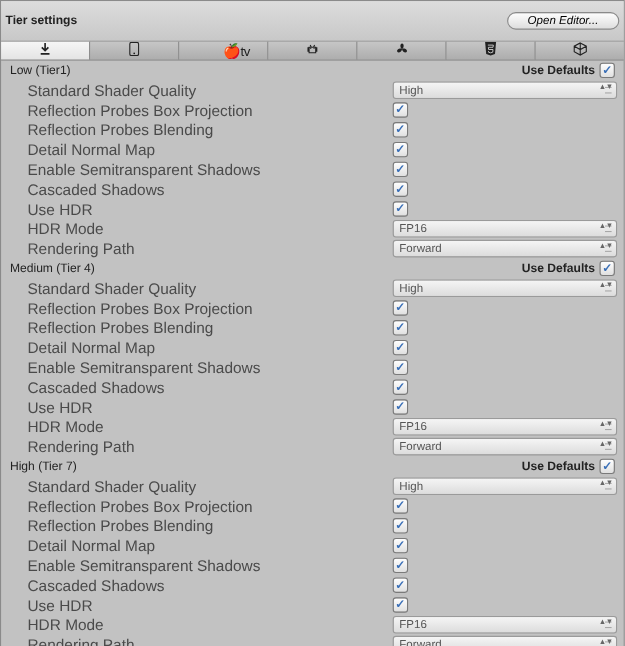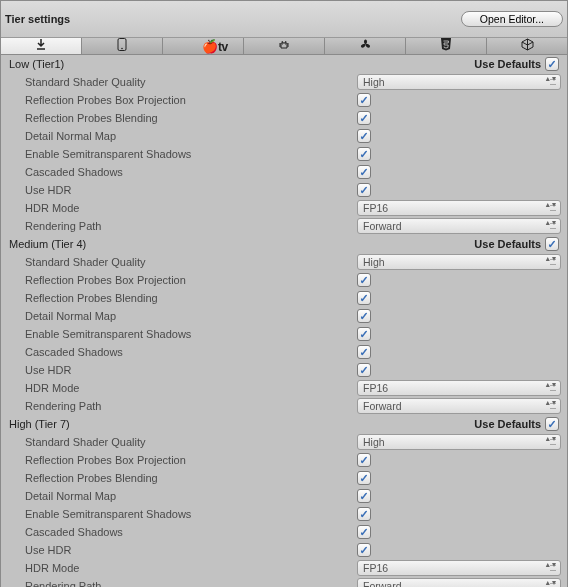--- a/index.html
+++ b/index.html
@@ -27,20 +27,21 @@
     font-weight: bold;
     font-size: 11px;
   }
   .open-editor-btn {
     font-size: 10.5px;
     padding: 1px 18px;
     background: linear-gradient(#fdfdfd, #dedede);
     border: 1px solid #8a8a8a;
     border-radius: 9px;
     cursor: pointer;
+    font-style: italic;
   }
   .tabs {
     display: flex;
     border-bottom: 1px solid #8a8a8a;
     height: 17px;
     background: #a9a9a9;
   }
   .tab {
     flex: 1;
     display: flex;
@@ -75,21 +76,21 @@
   }
   .row {
     display: flex;
     align-items: center;
     height: 18px;
     padding-left: 18px;
   }
   .row-label {
     flex: 0 0 332px;
     color: #4a4a4a;
-    font-size: 11px;
+    font-size: 14px;
   }
   .row-control {
     flex: 1;
     display: flex;
     align-items: center;
     text-align: right;
   }
   .checkbox {
     width: 14px; height: 14px;
     background: linear-gradient(#fefefe, #e0e0e0);
@@ -157,21 +158,21 @@
       </div>
     <div class="tab">
         <span>
       <svg width="10" height="13" viewBox="0 0 10 13">
             <rect x="1" y="0.5" width="8" height="12" rx="1.5" stroke="#222" fill="none"></rect>
             <circle cx="5" cy="10.5" r="0.8" fill="#222"></circle>
           </svg>
     </span>
       </div>
     <div class="tab">
-        <span style="font-weight:bold;font-size:12px;letter-spacing:-0.5px;margin-left:24px;"><span style="font-size:13px">🍎</span>tv</span>
+        <span style="font-weight:normal;font-size:12px;letter-spacing:-0.5px;margin-left:24px;"><span style="font-size:13px">🍎</span>tv</span>
       </div>
     <div class="tab">
         <span>
       <svg width="12" height="12" viewBox="0 0 12 12">
             <path d="M3 4h6v5H3z M2 4v4 M10 4v4 M4 2l1 2 M8 2l-1 2" stroke="#222" fill="none"></path>
             <circle cx="4.5" cy="5" r="0.5" fill="#222"></circle>
             <circle cx="7.5" cy="5" r="0.5" fill="#222"></circle>
           </svg>
     </span>
       </div>

